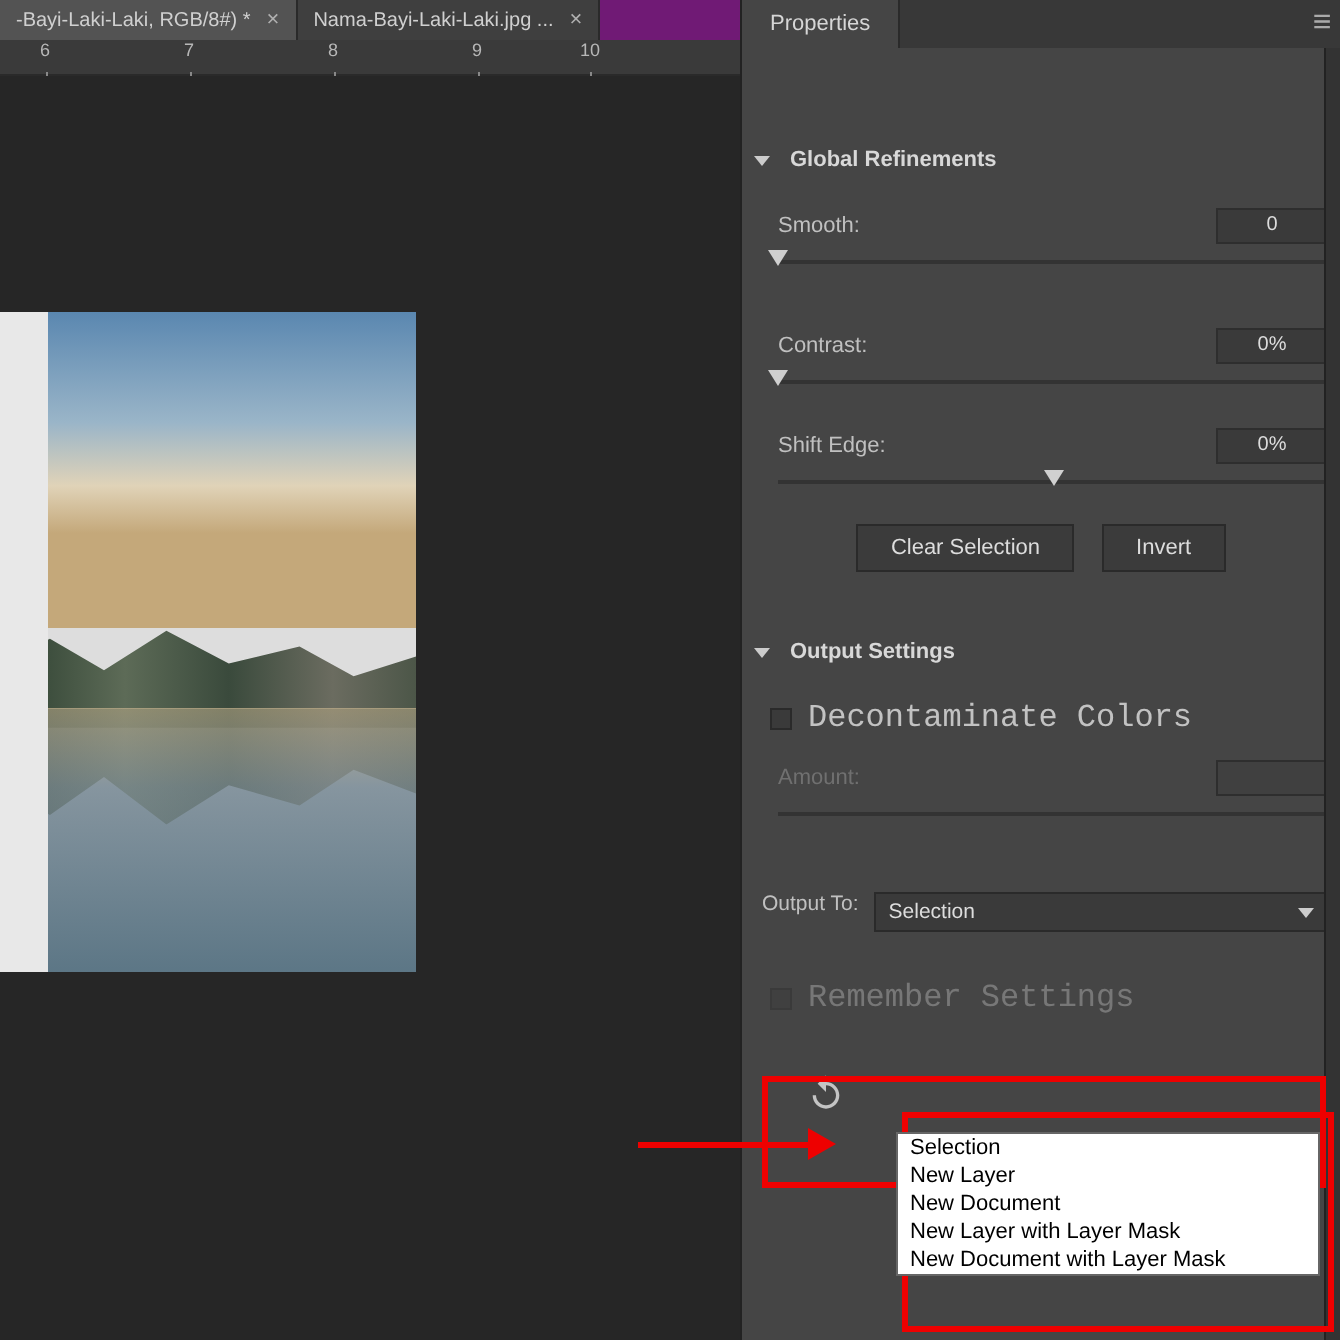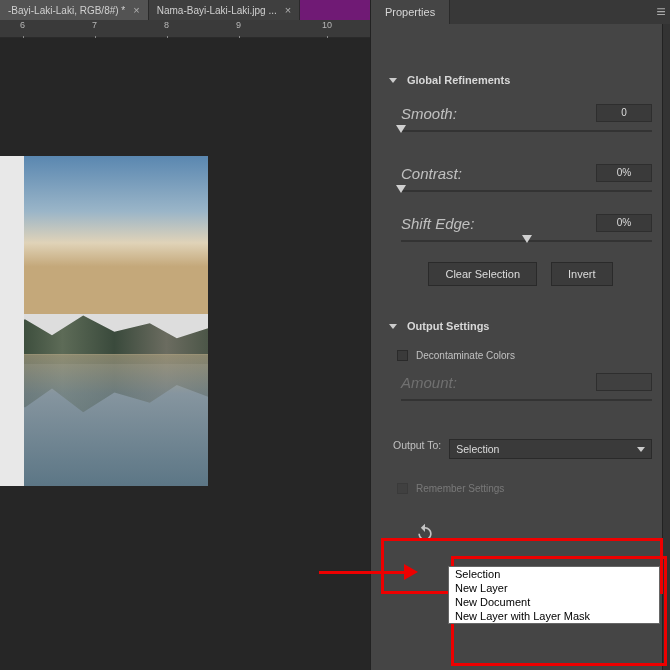--- a/index.html
+++ b/index.html
@@ -22,38 +22,38 @@
 .img-water { position: absolute; top: 60%; left: 0; right: 0; bottom: 0; background: linear-gradient(180deg, #b7a886 0%, #7c8d98 30%, #4e6b7c 100%); opacity: 0.9; }
 .img-water-reflect { position: absolute; top: 60%; left: 0; right: 0; height: 18%; background: linear-gradient(90deg, #2c3c32 0%, #5a6856 30%, #3a4a3c 55%, #646658 80%, #4c5648 100%); opacity: 0.35; transform: scaleY(-1); clip-path: polygon(0 35%, 12% 10%, 25% 42%, 40% 2%, 55% 35%, 72% 18%, 85% 48%, 100% 28%, 100% 100%, 0 100%); }
 .white-strip { position: absolute; left: 0; top: 118px; width: 24px; height: 330px; background: #e8e8e8; }
 
 .panel { position: absolute; top: 0; right: 0; bottom: 0; width: 300px; background: #454545; border-left: 1px solid #222; }
 .panel-tab-bar { height: 24px; background: #383838; display: flex; align-items: center; gap: 17px; }
 .panel-tab { padding: 0 14px; height: 24px; line-height: 24px; font-size: 11px; color: #d6d6d6; background: #454545; border-right: 1px solid #2a2a2a; }
 .panel-spacer { flex: 1; }
 .panel-menu { width: 18px; text-align: center; color: #aaa; }
 
-.section { padding: 18px 18px 10px; }
+.section { padding: 18px 6px 10px; }
 .section-header { display: flex; align-items: center; color: #d8d8d8; font-size: 11px; font-weight: bold; margin-bottom: 18px; }
 .chev { width: 0; height: 0; border-left: 4px solid transparent; border-right: 4px solid transparent; border-top: 5px solid #ccc; margin-right: 10px; }
 
 .field-row { margin-bottom: 6px; padding-left: 12px; }
 .field-top { display: flex; justify-content: space-between; align-items: center; margin-bottom: 4px; }
-.field-label { color: #c0c0c0; font-size: 15px; font-style: italic; }
+.field-label { color: #c0c0c0; font-size: 11px; }
 .field-val { width: 56px; height: 18px; background: #3a3a3a; border: 1px solid #2e2e2e; color: #ddd; font-size: 10px; text-align: center; line-height: 16px; }
 .slider { position: relative; height: 12px; }
 .slider-track { position: absolute; top: 4px; left: 0; right: 0; height: 2px; background: #333; }
 .slider-thumb { position: absolute; top: -1px; width: 0; height: 0; border-left: 5px solid transparent; border-right: 5px solid transparent; border-top: 8px solid #d0d0d0; transform: translateX(-5px); }
 
 .btn-row { display: flex; gap: 14px; justify-content: center; margin: 14px 0 6px; }
 .btn { background: #3b3b3b; border: 1px solid #2a2a2a; color: #ddd; font-size: 11px; padding: 5px 16px; cursor: pointer; }
 
 .check-row { display: flex; align-items: center; margin: 10px 0 12px 8px; }
 .chk { width: 11px; height: 11px; background: #3a3a3a; border: 1px solid #2a2a2a; margin-right: 8px; }
-.chk-label { color: #c2c2c2; font-size: 10px; }
+.chk-label { color: #c2c2c2; font-size: 16px; font-family: Liberation Mono, monospace; }
 .disabled .chk-label, .disabled .field-label { color: #707070; }
 .disabled .field-val { background: #404040; color: #666; }
 
 .out-row { display: flex; align-items: flex-start; margin: 10px 0 10px 4px; position: relative; }
 .out-label { color: #c0c0c0; font-size: 10.5px; margin-right: 8px; }
 .dd { flex: 1; height: 20px; background: #3a3a3a; border: 1px solid #2a2a2a; color: #ddd; font-size: 10.5px; padding: 0 6px; line-height: 18px; position: relative; }
 .dd .caret { position: absolute; right: 6px; top: 7px; width: 0; height: 0; border-left: 4px solid transparent; border-right: 4px solid transparent; border-top: 5px solid #ccc; }
 
 .dd-list { position: absolute; top: 566px; right: 10px; width: 212px; background: #fff; border: 1px solid #666; font-size: 11px; color: #000; z-index: 30; }
 .dd-item { padding: 1px 6px; }
@@ -84,21 +84,21 @@
     <span class="x">×</span>
   </div>
   <div class="top-right-icons">»</div>
 </div>
 
 <div class="ruler-h">
   <span class="tick" style="left:20px">6</span>
   <span class="tick" style="left:92px">7</span>
   <span class="tick" style="left:164px">8</span>
   <span class="tick" style="left:236px">9</span>
-  <span class="tick" style="left:322px">10</span>
+  <span class="tick" style="left:290px">10</span>
 </div>
 
 <div class="canvas-area">
   <div class="image-wrap">
     <div class="img-sky"></div>
     <div class="img-land"></div>
     <div class="img-water"></div>
     <div class="img-water-reflect"></div>
   </div>
   <div class="white-strip"></div>
@@ -205,18 +205,19 @@
   </div>
 
   <div class="right-side-bar"></div>
 </div>
 
 <div class="dd-list">
   <div class="dd-item">Selection</div>
   <div class="dd-item">New Layer</div>
   <div class="dd-item">New Document</div>
   <div class="dd-item">New Layer with Layer Mask</div>
+  <div class="dd-item">New Document with Layer Mask</div>
 </div>
 
 <div class="box-red box-a"></div>
 <div class="box-red box-b"></div>
 <div class="arrow-line"></div>
 <div class="arrow-head"></div>
 
 </body></html>

